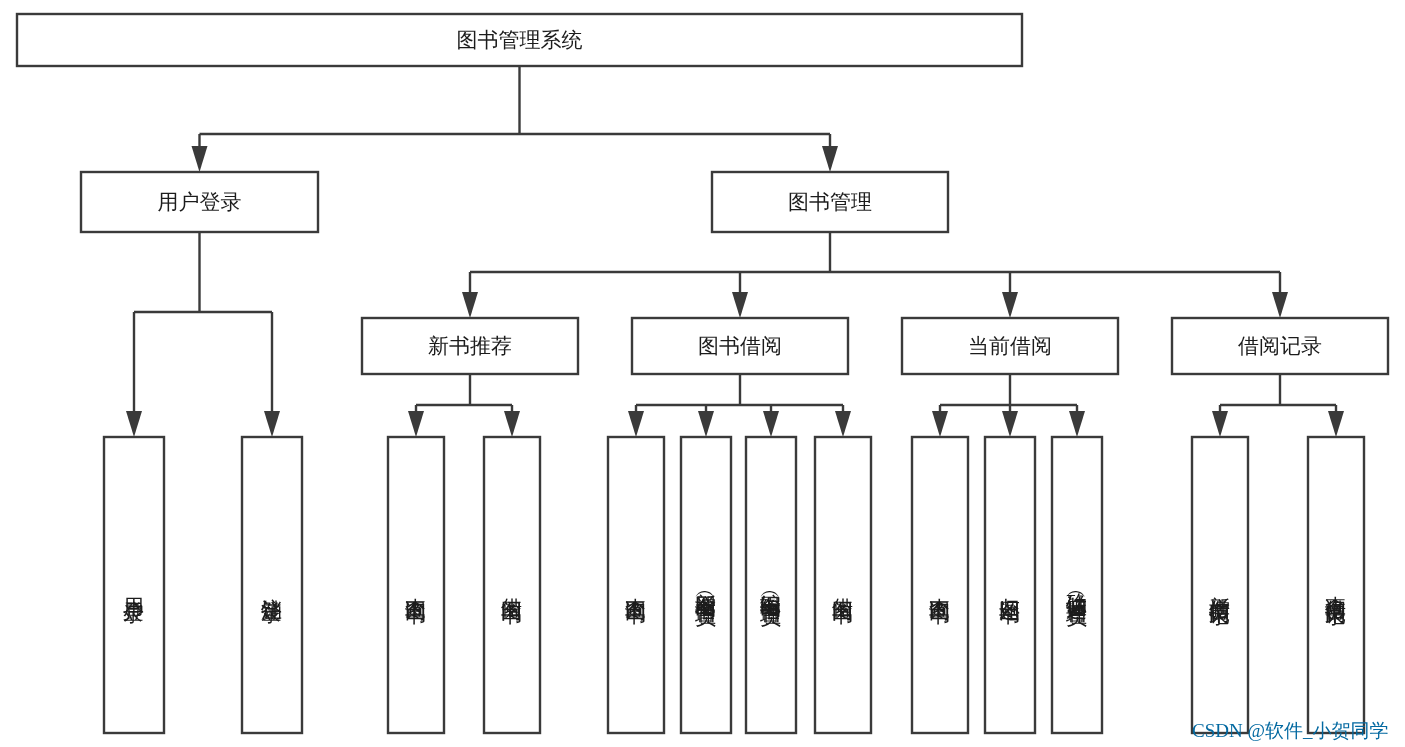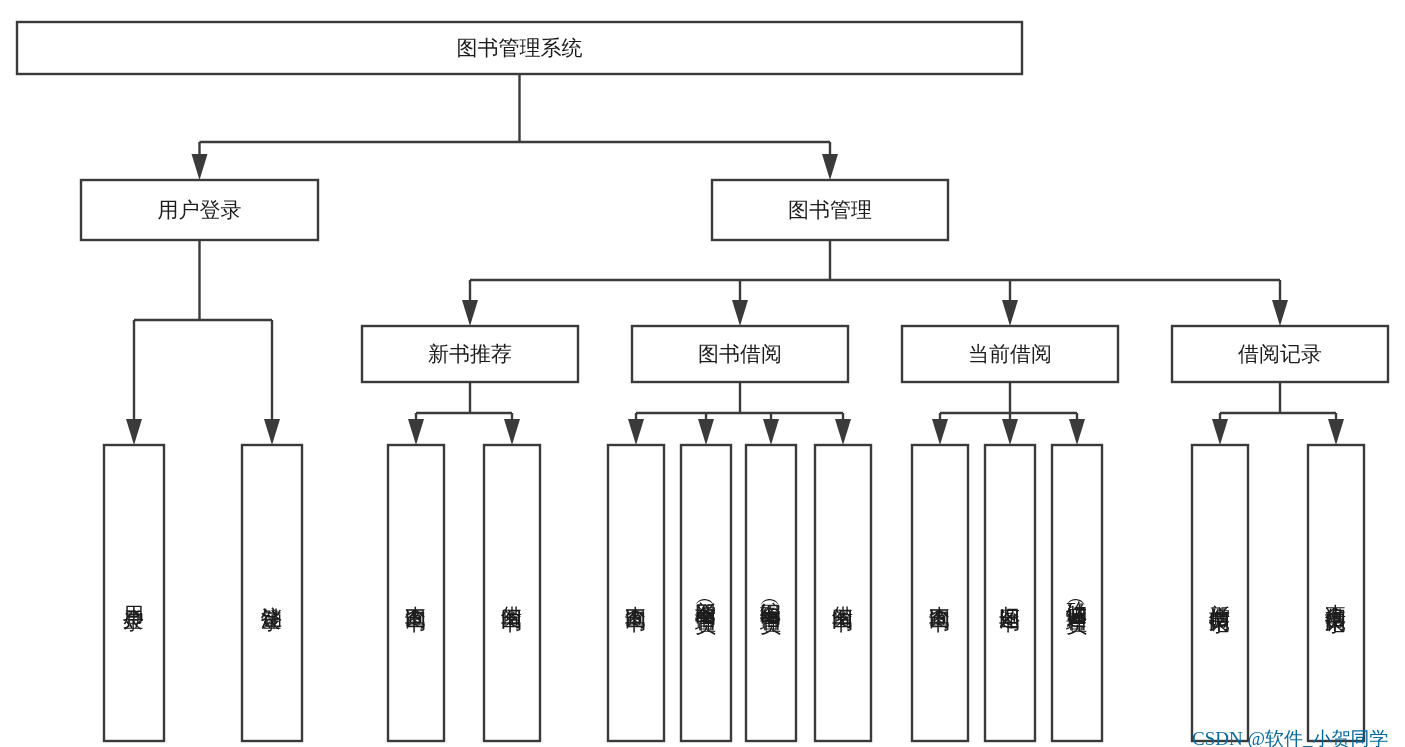--- a/index.html
+++ b/index.html
@@ -11,21 +11,20 @@
     width: 1405px;
     height: 747px;
     font-family: "Liberation Sans", "DejaVu Sans", sans-serif;
     overflow: hidden;
   }
   #diagram-root {
     position: relative;
     width: 1405px;
     height: 581px;
     background: #ffffff;
-    margin-top: 8px;
   }
   svg.flow {
     position: absolute;
     top: 0;
     left: 0;
     width: 1405px;
     height: 747px;
   }
   .node-rect {
     fill: #ffffff;

